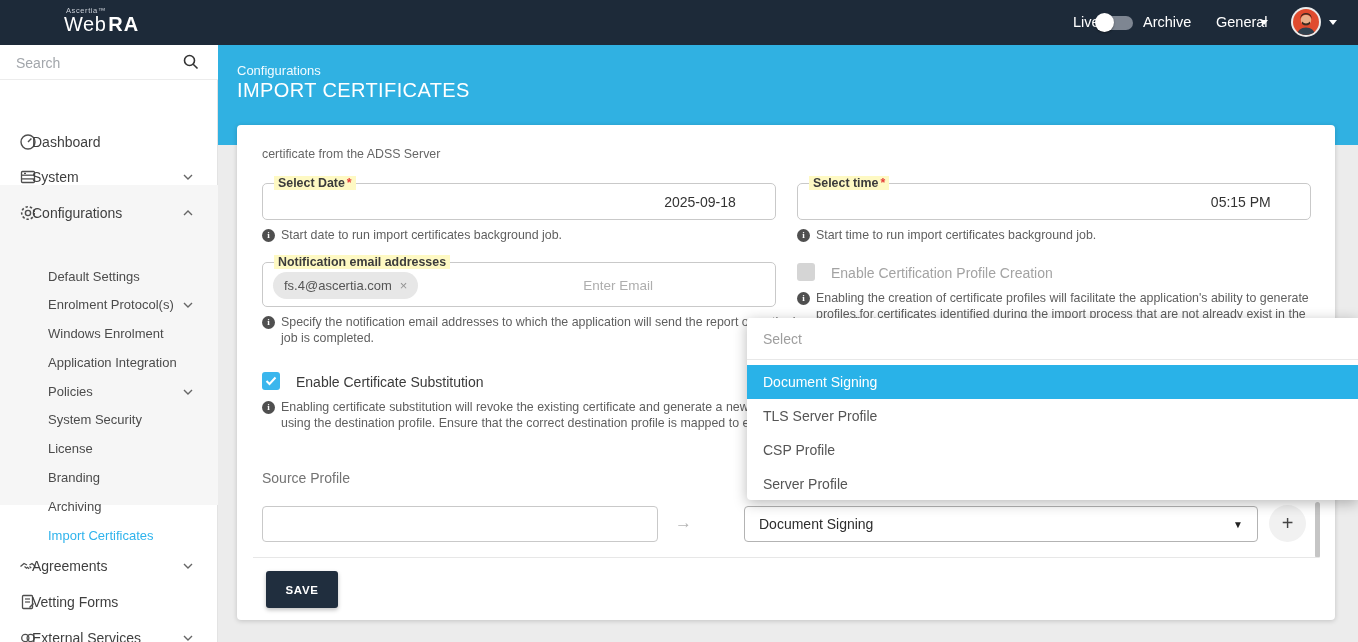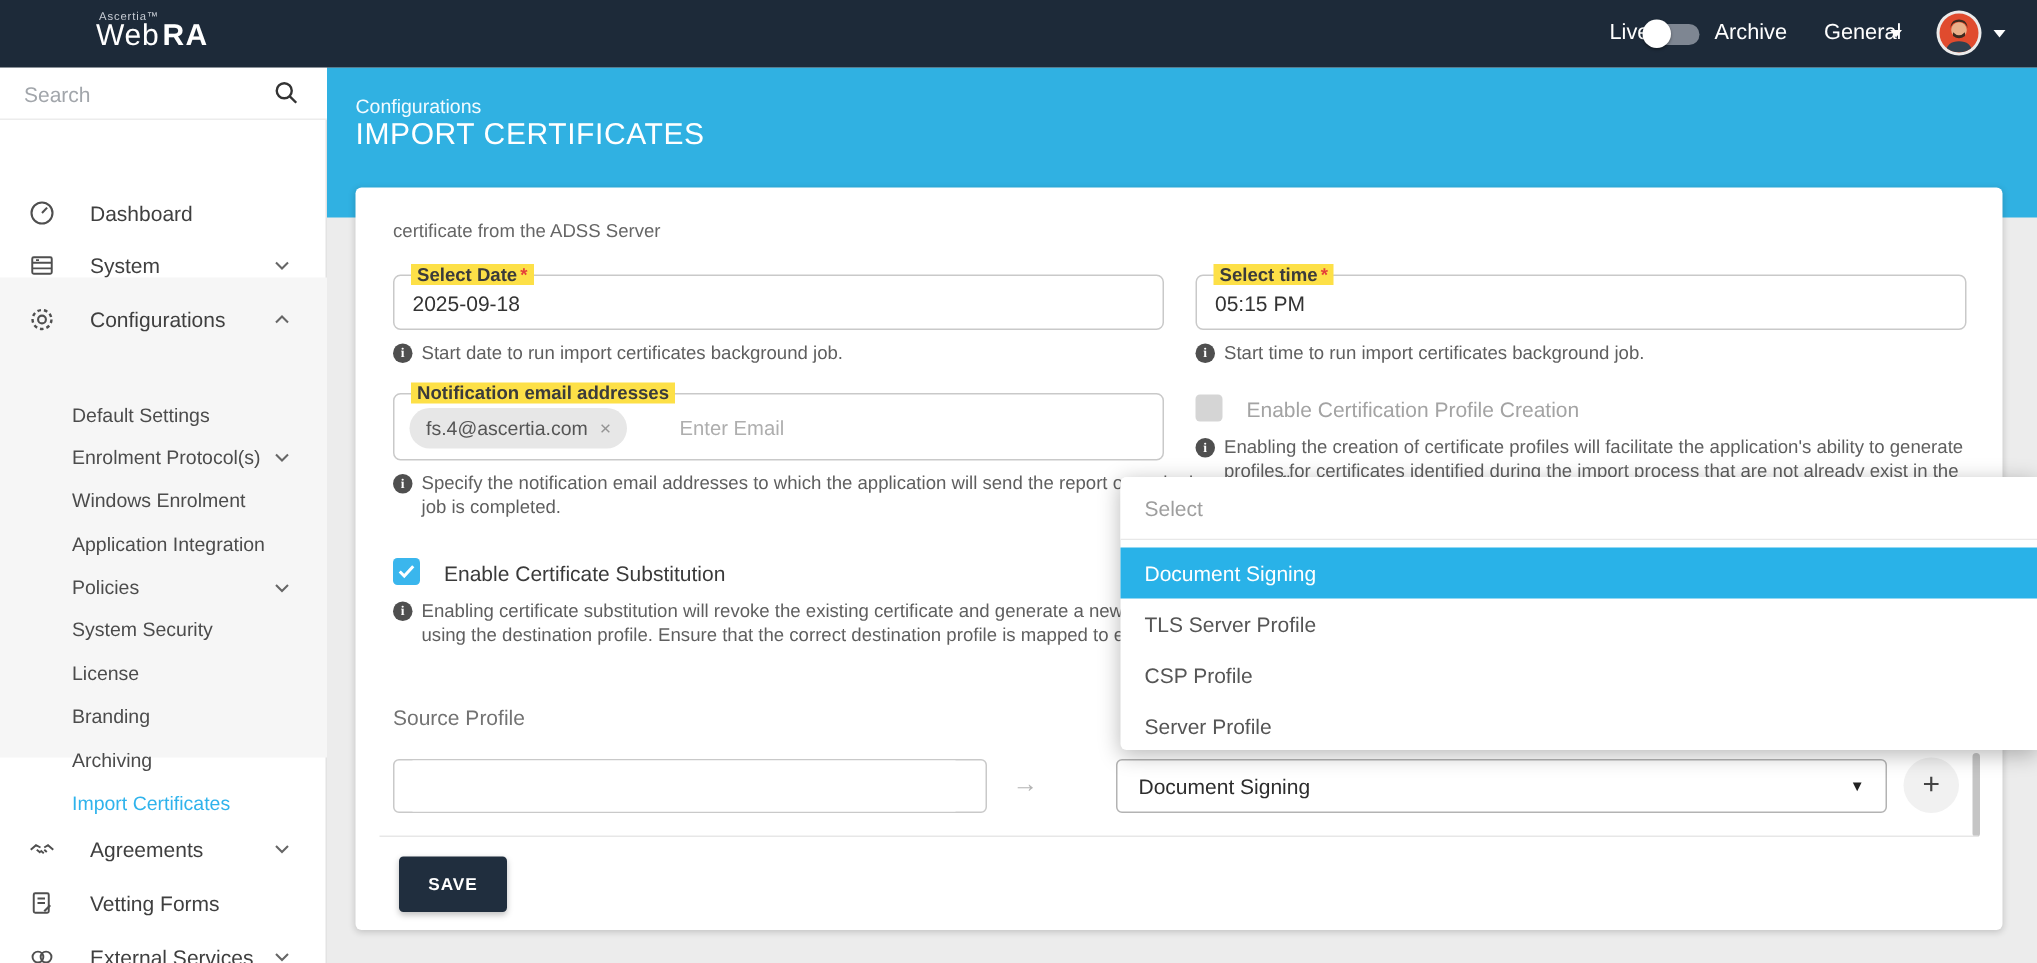--- a/index.html
+++ b/index.html
@@ -26,38 +26,38 @@
 
   
   #sidebar { left:0; top:45px; width:218px; height:597px; background:#ffffff; border-right:1px solid #e3e3e3; z-index:20; }
   #search-row { left:0; top:0; width:218px; height:35px; border-bottom:1px solid #ececec; background:#fff;padding-left:16px; }
   #search-input { position:absolute; left:16px; top:5px; width:155px; height:25px; border:0; outline:0; font-size:14px; color:#444; font-family:"Liberation Sans",sans-serif; }
   #search-input::placeholder { color:#a2a6ab; }
   #search-icon { position:absolute; left:182px; top:8px; }
   .submenu-bg { left:0; top:140px; width:218px; height:320px; background:#f6f6f6; }
   .nav-item { left:0; width:218px; height:36px; display:flex; align-items:center; cursor:pointer; }
   .nav-ico { position:absolute; left:19px; width:18px; height:18px; }
-  .nav-label { position:absolute; left:60px; font-size:14px; color:#3f3f3f; }
+  .nav-label { position:absolute; left:32px; font-size:14px; color:#3f3f3f; }
   .nav-chev { position:absolute; left:182px; }
   .sub-item { left:0; width:218px; height:29px; display:flex; align-items:center; cursor:pointer; }
   .sub-label { position:absolute; left:48px; font-size:13px; color:#4c4c4c; }
   .sub-item.active .sub-label { color:#2fb3ec; }
 
   
   #header { left:218px; top:45px; width:1140px; height:100px; background:#30b1e2; }
   #breadcrumb { left:237px; top:63px; font-size:13px; color:#f2fbff; }
   #page-title { left:237px; top:79px; font-size:20px; color:#ffffff; font-weight:500; letter-spacing:.4px; }
 
   
   #card { left:237px; top:125px; width:1098px; height:495px; background:#ffffff; border-radius:4px; box-shadow:0 1px 5px rgba(0,0,0,.18); z-index:10; }
   .intro { left:25px; top:22px; font-size:12.4px; color:#666; }
   .field { border:1px solid #c9c9c9; border-radius:5px; background:#fff; }
-  .field-label { position:absolute; left:11px; top:-8px; background:#fde047; padding:0 4px; font-size:12.4px; font-weight:bold; color:#3b3b3b; }
+  .field-label { position:absolute; left:11px; top:-8px; background:#fef9c3; padding:0 4px; font-size:12.4px; font-weight:bold; color:#3b3b3b; }
   .req { color:#e5403a; margin-left:2px; }
-  .field input { position:absolute; left:12px; top:0; height:100%; width:90%; border:0; outline:0; font-size:14px; color:#333; font-family:"Liberation Sans",sans-serif; background:transparent; }
+  .field input { position:absolute; left:12px; top:0; height:100%; width:90%; border:0; outline:0; font-size:14px; color:#333; font-family:"Liberation Sans",sans-serif; background:transparent;text-align:right; }
   .help { display:flex; gap:6px; font-size:12.4px; color:#5f5f5f; line-height:15.5px; }
   .info-ico { flex:0 0 13px; width:13px; height:13px; margin-top:1px; border-radius:50%; background:#4f4f4f; color:#fff; font-size:9px; font-weight:bold; display:inline-flex; align-items:center; justify-content:center; font-family:"Liberation Serif",serif; }
   #date-field { left:25px; top:58px; width:514px; height:37px; }
   #date-help { left:25px; top:103px; width:500px; }
   #time-field { left:560px; top:58px; width:514px; height:37px; }
   #time-help { left:560px; top:103px; width:500px; }
   #email-field { left:25px; top:137px; width:514px; height:45px; }
   #email-chip { position:absolute; left:10px; top:9px; height:27px; border-radius:14px; background:#e7e7e7; display:flex; align-items:center; padding:0 11px; font-size:13px; color:#555; }
   #email-chip .x { margin-left:8px; color:#949494; font-size:13px; cursor:pointer; }
   #email-input { position:absolute; left:190px; top:10px; width:200px; height:25px; border:0; outline:0; font-size:13.5px; color:#444; font-family:"Liberation Sans",sans-serif; }

